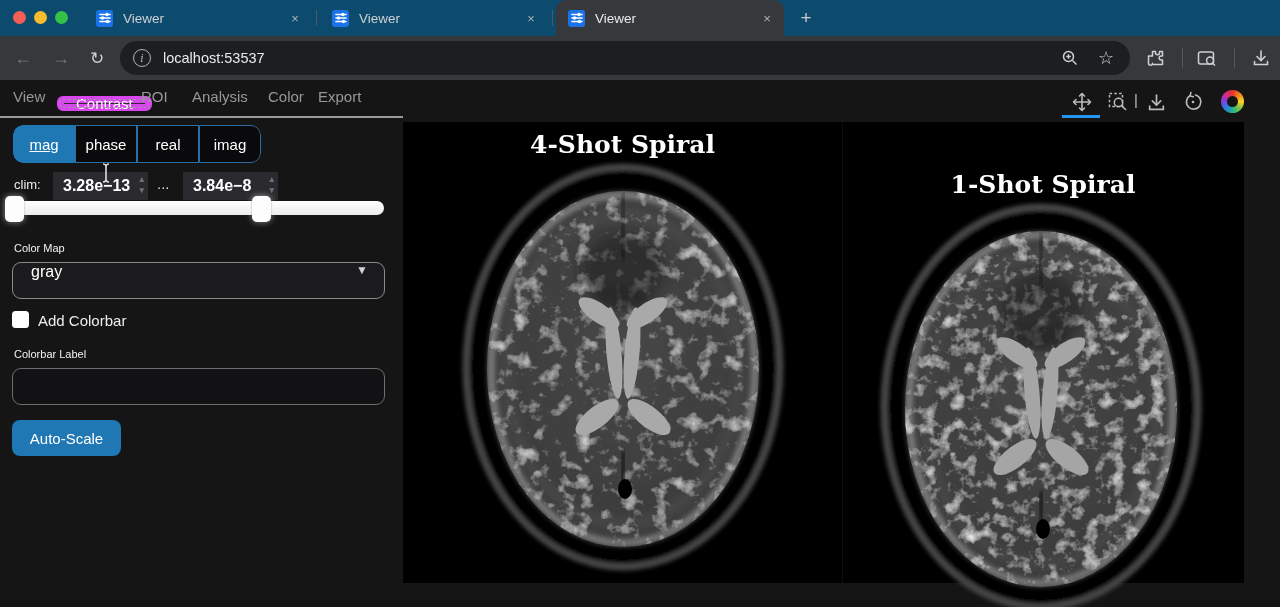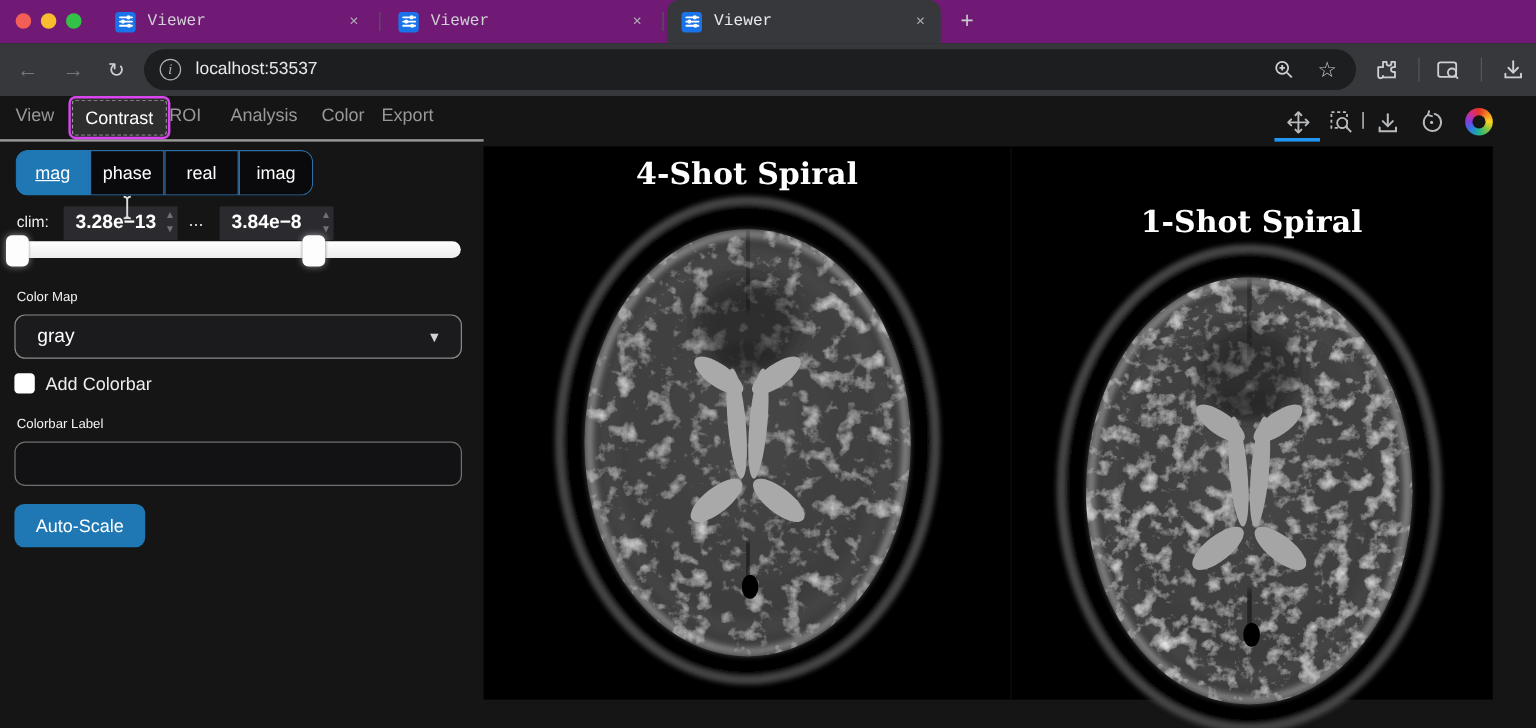--- a/index.html
+++ b/index.html
@@ -1,20 +1,20 @@
 <!DOCTYPE html>
 <html><head>
 <meta charset="utf-8">
 <style>
   * { margin:0; padding:0; box-sizing:border-box; }
   html,body { width:1280px; height:607px; overflow:hidden; background:#151515;
               font-family:"Liberation Sans", sans-serif; }
 
   
-  #tabstrip { position:absolute; left:0; top:0; width:1280px; height:36px; background:#701a75;font-family:Liberation Mono, monospace; }
+  #tabstrip { position:absolute; left:0; top:0; width:1280px; height:36px; background:#0c4a6e; }
   .traffic { position:absolute; top:11px; width:13px; height:13px; border-radius:50%; }
   #tl-close{ left:13px; background:#f35f57;}
   #tl-min  { left:34px; background:#f8bc2e;}
   #tl-zoom { left:55px; background:#34c148;}
   .tab { position:absolute; top:0; height:36px; width:228px; display:flex; align-items:center;
          color:#cfd1d4; font-size:13.5px; }
   .tab.active { background:#37383c; border-radius:10px 10px 0 0; color:#e8eaed; }
   .tab .favicon { width:17px; height:17px; border-radius:3px; background:#1a73e8; margin:0 10px 0 12px;
                   position:relative; flex:none; }
   .favicon svg { position:absolute; left:1.5px; top:1.5px; }
@@ -42,22 +42,22 @@
   .chrome-ico { position:absolute; top:9px; width:26px; height:26px; display:flex; align-items:center;
                 justify-content:center; }
   .vsep { position:absolute; top:12px; width:1px; height:20px; background:#55575b; }
 
   
   #page { position:absolute; left:0; top:80px; width:1280px; height:527px; background:#151515; color:#ededed;padding-left:39px; }
 
   
   #nav-underline { position:absolute; left:0; top:36px; width:403px; height:2px; background:#9a9a9a; }
   .navtab { position:absolute; top:8px; font-size:15px; color:#989898; }
-  .navtab.active-box { top:0; height:36px; padding:0 12px; display:flex; align-items:center;
-       color:#fff; background:#2e2e2e; border:2px solid #d946ef; border-radius:6px; outline:1px dashed #9a9a9a;
+  .navtab.active-box { top:16px; height:15px; padding:0 12px; display:flex; align-items:center;
+       color:#fff; background:#2e2e2e; border:7px solid #d946ef; border-radius:6px; outline:1px dashed #9a9a9a;
        outline-offset:-4px; }
   
   .mb-ico { position:absolute; top:10px; width:24px; height:24px; display:flex; align-items:center;
             justify-content:center; color:#b9bcbf; }
   #mb-active-underline { position:absolute; left:1062px; top:35px; width:38px; height:3px; background:#2196f3; }
   #mb-sep { position:absolute; left:1134px; top:11px; color:#b9bcbf; font-size:15px; }
   #mb-logo { position:absolute; left:1221px; top:10px; width:23px; height:23px; border-radius:50%;
              background:conic-gradient(#e5332a,#f08421,#ffd51e,#7ec242,#1fb48c,#2a7de1,#7b3fe4,#d12d8a,#e5332a); }
   #mb-logo::after { content:""; position:absolute; left:6px; top:6px; width:11px; height:11px;
                     border-radius:50%; background:#151515; }
@@ -77,21 +77,21 @@
   #clim-dots { position:absolute; left:157px; top:95px; font-size:15px; color:#dedede; }
   .spin { position:absolute; right:4px; top:2px; display:flex; flex-direction:column; line-height:11px;
           font-size:9px; color:#6f6f74; }
   #slider-track { position:absolute; left:8px; top:121px; width:376px; height:14px; border-radius:7px;
                   background:linear-gradient(#ffffff,#ececec); }
   .slider-handle { position:absolute; top:116px; width:19px; height:26px; border-radius:5px;
                    background:#fdfdfd; box-shadow:0 0 6px rgba(255,255,255,.55), 0 1px 2px rgba(0,0,0,.5); }
   #handle-left { left:5px; } #handle-right { left:252px; }
   .side-label { position:absolute; left:14px; font-size:11px; color:#f2f2f2; }
   #colormap-select { position:absolute; left:12px; top:182px; width:373px; height:37px; background:#1b1b1d;
-                     border:1px solid #8a8a8a; border-radius:9px; display:flex; align-items:center;
+                     border:1px solid #8a8a8a; border-radius:9px; display:flex; align-items:flex-start;
                      font-size:16px; color:#fff; padding:0 16px 0 18px; }
   #colormap-select .grow { flex:1; }
   #colormap-caret { font-size:12px; color:#d2d2d2; }
   #colorbar-checkbox { position:absolute; left:12px; top:231px; width:17px; height:17px; background:#fff;
                        border-radius:3.5px; }
   #add-colorbar-text { position:absolute; left:38px; top:232px; font-size:15px; }
   #colorbar-input { position:absolute; left:12px; top:288px; width:373px; height:37px; background:#121214;
                     border:1px solid #6f6f6f; border-radius:9px; color:#fff; font-size:15px; padding:0 12px; }
   #autoscale-btn { position:absolute; left:12px; top:340px; width:109px; height:36px; background:#1f77b4;
                    border:none; border-radius:8px; color:#fff; font-size:15px; }

